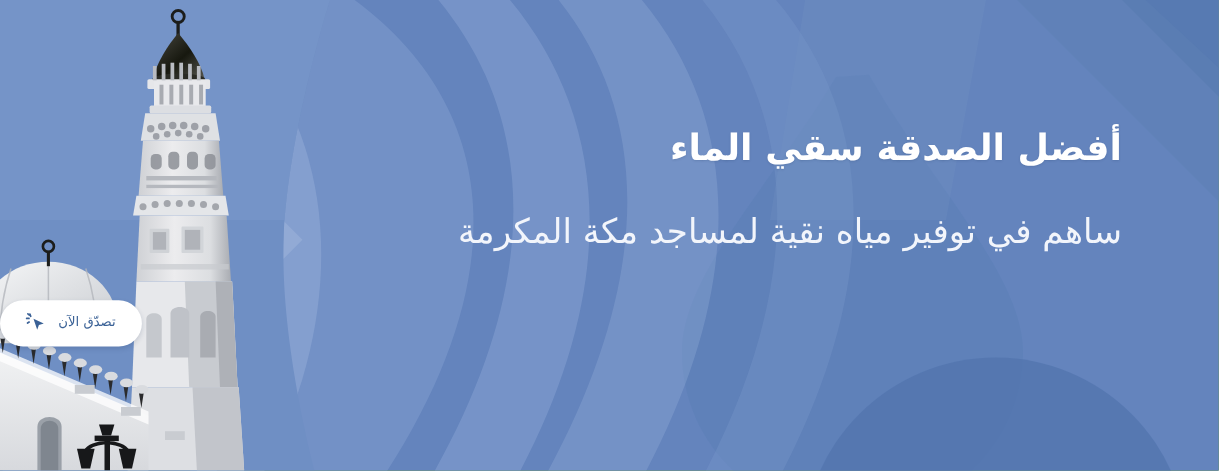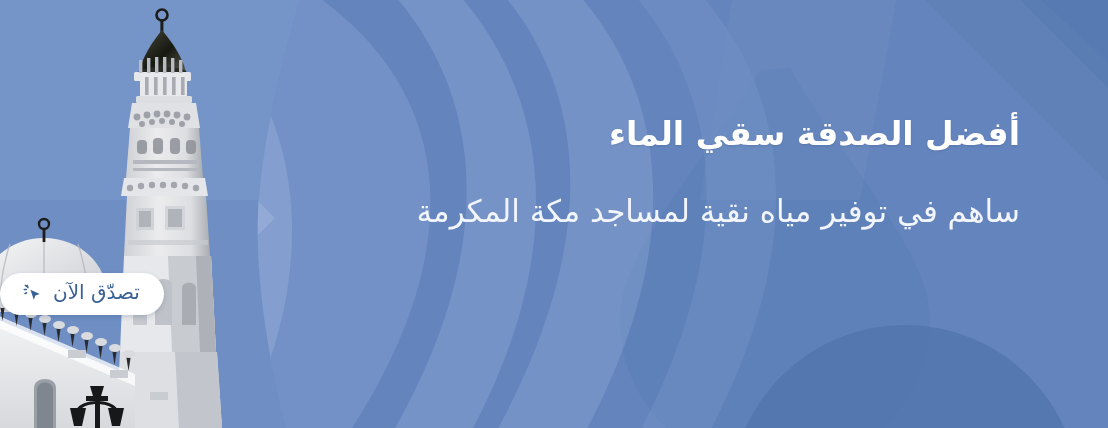--- a/index.html
+++ b/index.html
@@ -88,21 +88,21 @@
   .cta-button {
     display: inline-flex;
     align-items: center;
     gap: 9px;
     background: #ffffff;
     color: #3a6196;
     border: none;
     border-radius: 999px;
     padding: 9px 24px 11px 22px;
     font-family: "DejaVu Sans", "Liberation Sans", sans-serif;
-    font-size: 20px;
+    font-size: 12px;
     font-weight: 400;
     line-height: 1;
     cursor: pointer;
     box-shadow: 0 2px 5px rgba(30,50,90,0.18);
     white-space: nowrap;
   }
   .cta-label { display: inline-block; padding-bottom: 2px; }
   .cursor-icon {
     display: inline-flex;
     width: 22px;

